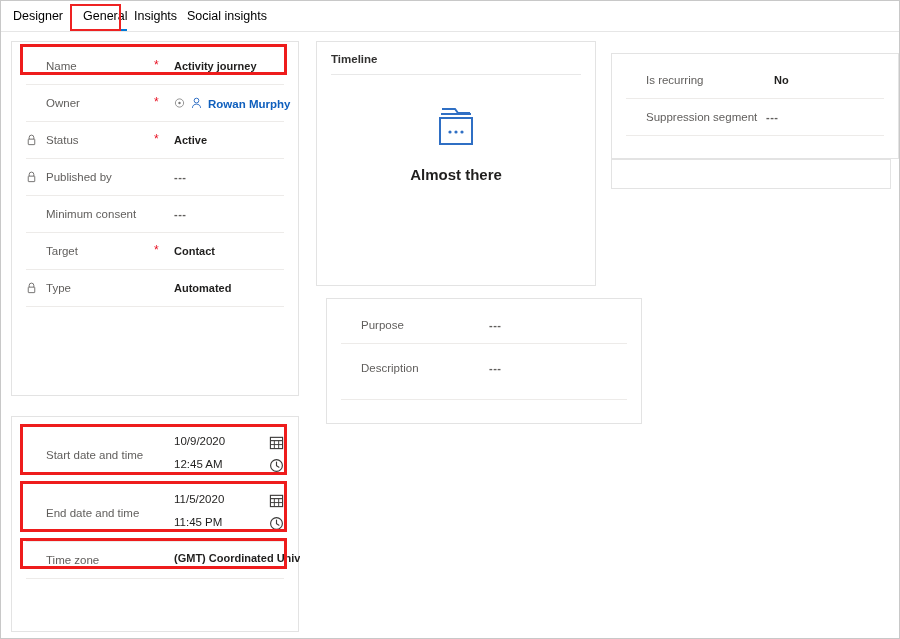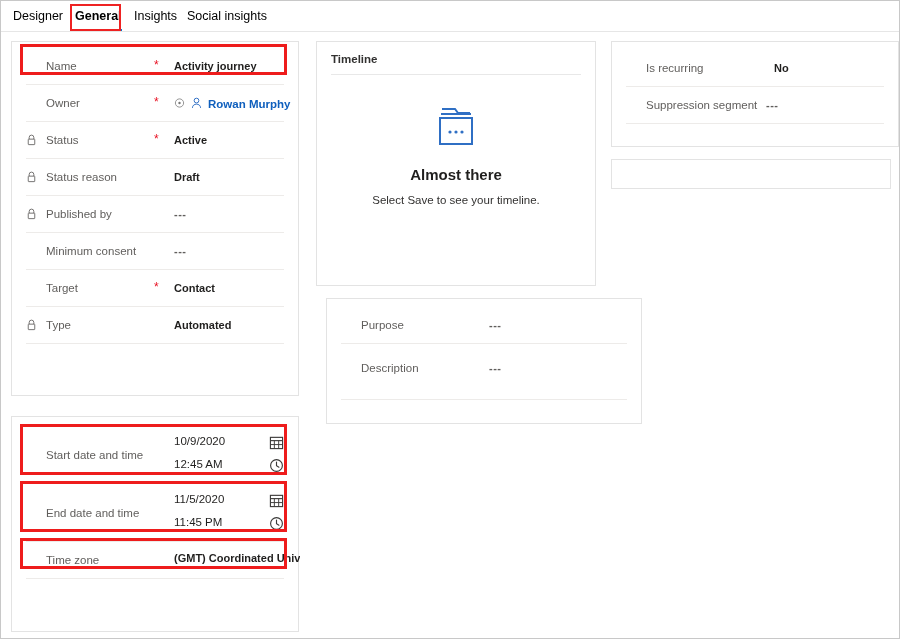--- a/index.html
+++ b/index.html
@@ -34,21 +34,22 @@
   .tab {
     position: absolute;
     top: 5px;
     font-size: 12.5px;
     color: #000000;
     line-height: 20px;
     white-space: nowrap;
     cursor: pointer;
   }
   .tab.active {
-    font-weight: bold;
+    font-weight: normal;
+    margin-left: 8px;
   }
   .tab .tablabel { display: inline-block; padding: 0 2px; }
   .tab.active .underline {
     position: absolute;
     left: 2px; right: 2px;
     bottom: -5px;
     height: 2px;
     background: #0078d4;
   }
   .tab-highlight {
@@ -258,28 +259,20 @@
       <div class="row">
         <svg class="lock" viewBox="0 0 12 14">
           <path d="M3.3 6V4a2.7 2.7 0 0 1 5.4 0v2" fill="none" stroke="#605e5c" stroke-width="1"></path>
           <rect x="2.2" y="6" width="7.6" height="6.4" rx="0.6" fill="none" stroke="#605e5c" stroke-width="1"></rect>
         </svg>
         <span class="label">Status</span>
         <span class="req">*</span>
         <span class="value">Active</span>
       </div>
 
-      <div class="row">
-        <svg class="lock" viewBox="0 0 12 14">
-          <path d="M3.3 6V4a2.7 2.7 0 0 1 5.4 0v2" fill="none" stroke="#605e5c" stroke-width="1"></path>
-          <rect x="2.2" y="6" width="7.6" height="6.4" rx="0.6" fill="none" stroke="#605e5c" stroke-width="1"></rect>
-        </svg>
-        <span class="label">Status reason</span>
-        <span class="value">Draft</span>
-      </div>
 
       <div class="row">
         <svg class="lock" viewBox="0 0 12 14">
           <path d="M3.3 6V4a2.7 2.7 0 0 1 5.4 0v2" fill="none" stroke="#605e5c" stroke-width="1"></path>
           <rect x="2.2" y="6" width="7.6" height="6.4" rx="0.6" fill="none" stroke="#605e5c" stroke-width="1"></rect>
         </svg>
         <span class="label">Published by</span>
         <span class="value placeholder">---</span>
       </div>
 
@@ -368,38 +361,37 @@
     <div class="empty">
       <svg width="56" height="50" viewBox="0 0 56 50">
         <path d="M14 7 H27 L30 11 H42" fill="none" stroke="#2f6fc4" stroke-width="2"></path>
         <path d="M13 12 H43" fill="none" stroke="#2f6fc4" stroke-width="2"></path>
         <rect x="12" y="16" width="32" height="26" fill="none" stroke="#2f6fc4" stroke-width="2"></rect>
         <circle cx="22" cy="30" r="1.6" fill="#2f6fc4"></circle>
         <circle cx="28" cy="30" r="1.6" fill="#2f6fc4"></circle>
         <circle cx="34" cy="30" r="1.6" fill="#2f6fc4"></circle>
       </svg>
       <div class="hdr">Almost there</div>
-      <div class="sub">Select Save to see your timeline.</div>
     </div>
   </div>
 
   <div class="panel" style="left:325px; top:297px; width:316px; height:126px;">
     <div class="rows" style="top:8px;">
       <div class="row">
         <span class="label">Purpose</span>
         <span class="value placeholder">---</span>
       </div>
       <div class="row" style="height:56px;">
         <span class="label" style="top:18px; transform:none;">Description</span>
         <span class="value placeholder" style="top:18px; transform:none;">---</span>
       </div>
     </div>
   </div>
 
-  <div class="panel" style="left:610px; top:40px; width:288px; height:106px;">
+  <div class="panel" style="left:610px; top:52px; width:288px; height:106px;">
     <div class="rows" style="top:8px;">
       <div class="row">
         <span class="label">Is recurring</span>
         <span class="value">No</span>
       </div>
       <div class="row">
         <span class="label">Suppression segment</span>
         <span class="value placeholder" style="left:140px;">---</span>
       </div>
     </div>

